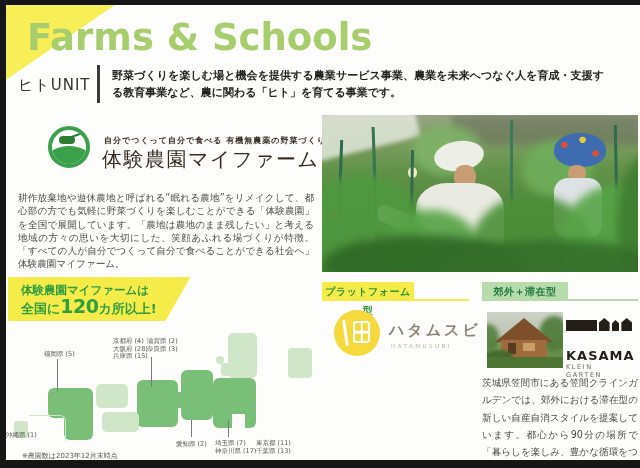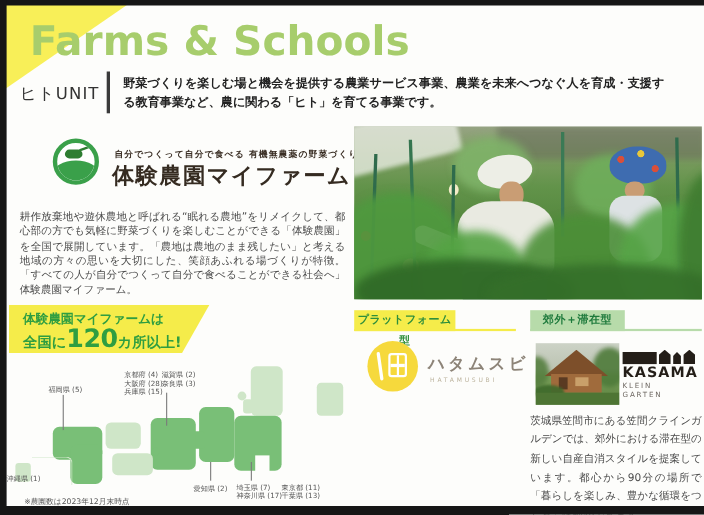--- a/index.html
+++ b/index.html
@@ -23,31 +23,31 @@
   
   .mf-circle{left:48px;top:126px;width:42px;height:42px;border-radius:50%;
              background:#fff;border:4.5px solid #3aa04a;box-sizing:border-box;overflow:hidden;}
   .mf-hill{position:absolute;left:-4px;bottom:-6px;width:42px;height:24px;background:#3aa04a;
            border-radius:50% 50% 0 0;}
   .mf-cloud{position:absolute;left:7px;top:6px;width:16px;height:8px;background:#2e7d32;
             border-radius:6px;}
   .mf-flag{position:absolute;right:4px;top:4px;width:10px;height:2px;background:#2e7d32;
            transform:rotate(-20deg);}
   .mf-tagline{left:104px;top:135px;font-size:8px;font-weight:bold;color:#3a2e24;letter-spacing:1px;}
-  .mf-logotext{left:102px;top:146px;font-size:20px;font-weight:700;color:#352b21;letter-spacing:1.5px;}
+  .mf-logotext{left:102px;top:146px;font-size:20px;font-weight:400;color:#352b21;letter-spacing:1.5px;}
   .mf-desc{left:18px;top:191px;width:296px;font-size:9.6px;line-height:13.3px;color:#4a4a4a;
            text-align:justify;}
 
   
   .banner{left:8px;top:277px;width:192px;height:44px;background:#f5ec4a;
           clip-path:polygon(0 0,95% 0,82% 100%,0 100%);padding:0;}
   .banner-l1{position:absolute;left:13px;top:6px;font-size:11.5px;font-weight:bold;color:#2f9e41;text-align:right;}
   .banner-l2{position:absolute;left:13px;top:18px;color:#2f9e41;font-weight:bold;}
   .banner-l2 .sm{font-size:13px;}
-  .banner-l2 .big{font-size:23px;letter-spacing:-0.5px;text-align:center;}
+  .banner-l2 .big{font-size:19px;letter-spacing:-0.5px;text-align:center;}
 
   
   .blk{position:absolute;}
   .g-dark{background:#79bf77;}
   .g-light{background:#cfe6c8;}
   .map-label{position:absolute;font-size:6.5px;color:#555;white-space:nowrap;}
   .leader{position:absolute;width:1px;background:#7a7a7a;}
   .map-note{position:absolute;font-size:7px;color:#555;}
 
   
@@ -74,21 +74,21 @@
   .hata-sub{left:391px;top:343px;font-size:5.5px;color:#bdb49e;letter-spacing:2.5px;}
 
   .photo-house{left:487px;top:312px;width:76px;height:56px;overflow:hidden;
     background:linear-gradient(180deg,#ccd2c6 0%,#bcc4b2 42%,#7aa05a 54%,#587f3e 100%);}
   .kasama{left:566px;top:317px;width:66px;}
   .kas-row{display:flex;align-items:flex-end;gap:2px;height:14px;}
   .kas-bar{width:32px;height:11px;background:#241e18;}
   .kas-house{width:11px;height:13px;background:#241e18;
              clip-path:polygon(0 35%,50% 0,100% 35%,100% 100%,0 100%);}
   .kas-house.sm{width:8px;height:11px;}
-  .kas-name{font-size:13px;font-weight:900;color:#241e18;letter-spacing:1px;margin-top:1px;}
+  .kas-name{font-size:13px;font-weight:900;color:#241e18;letter-spacing:1px;margin-top:17px;}
   .kas-sub{font-size:6.5px;color:#6e6862;letter-spacing:1.6px;}
 
   .col-desc{position:absolute;font-size:9.6px;line-height:17.3px;color:#4a4a4a;text-align:justify;}
 </style>
 </head>
 <body>
 
 <div id="canvas">
 
   <div class="abs corner-tri"></div>

